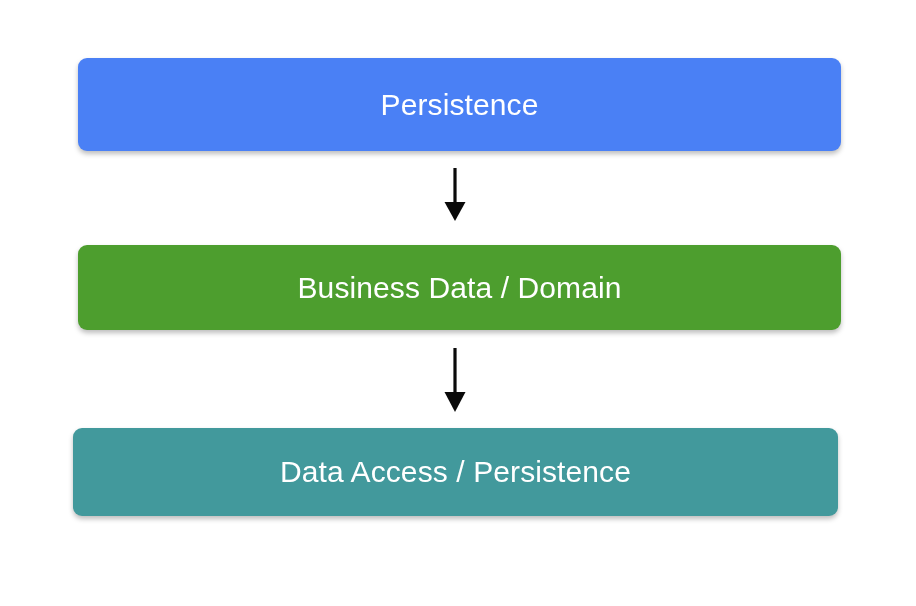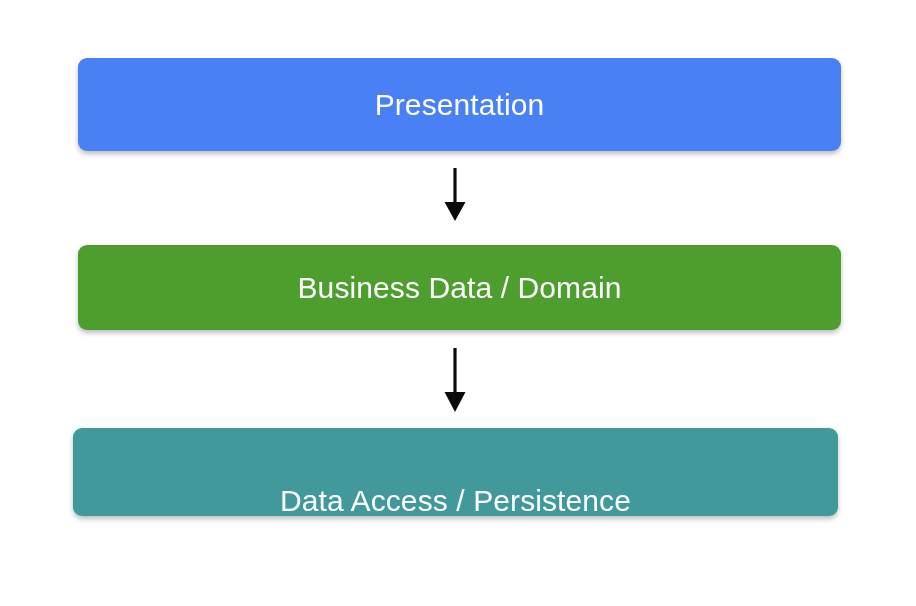--- a/index.html
+++ b/index.html
@@ -60,21 +60,20 @@
     width: 763px;
     height: 85px;
   }
 
   
   #layer-box-data-access {
     left: 73px;
     top: 428px;
     width: 765px;
     height: 88px;
-    align-items: flex-end;
   }
 
   
   .connector-arrow {
     position: absolute;
     overflow: visible;
   }
   #connector-arrow-1 {
     left: 424px;
     top: 164px;
@@ -96,21 +95,21 @@
     fill: #0a0a0a;
     stroke: none;
   }
 </style>
 </head>
 <body style="background: rgb(255, 255, 255);">
 
 <div id="diagram-canvas" style="background: rgb(255, 255, 255);">
 
   <div class="layer-box" id="layer-box-presentation" style="background-color: rgb(74, 128, 245);">
-    <span class="layer-label" style="color: rgb(255, 255, 255);">Presentation</span>
+    <span class="layer-label" style="color: rgb(255, 255, 255);">Persistence</span>
   </div>
 
   <svg class="connector-arrow" id="connector-arrow-1" viewBox="0 0 62 60">
     <line class="arrow-stroke" x1="31" y1="4" x2="31" y2="41" stroke="#0a0a0a"></line>
     <polygon class="arrow-head" points="31,57 20.5,38 41.5,38" fill="#0a0a0a"></polygon>
   </svg>
 
   <div class="layer-box" id="layer-box-business-logic" style="background-color: rgb(77, 158, 46);">
     <span class="layer-label" style="color: rgb(255, 255, 255);">Business Data / Domain</span>
   </div>

